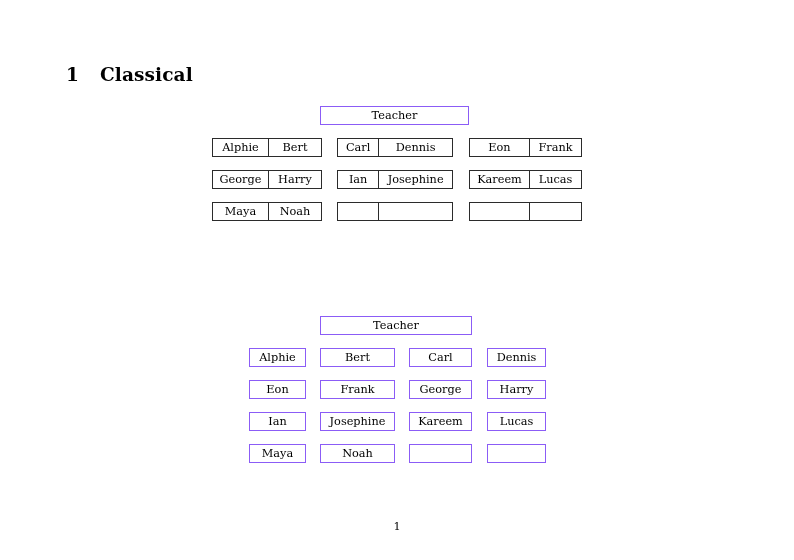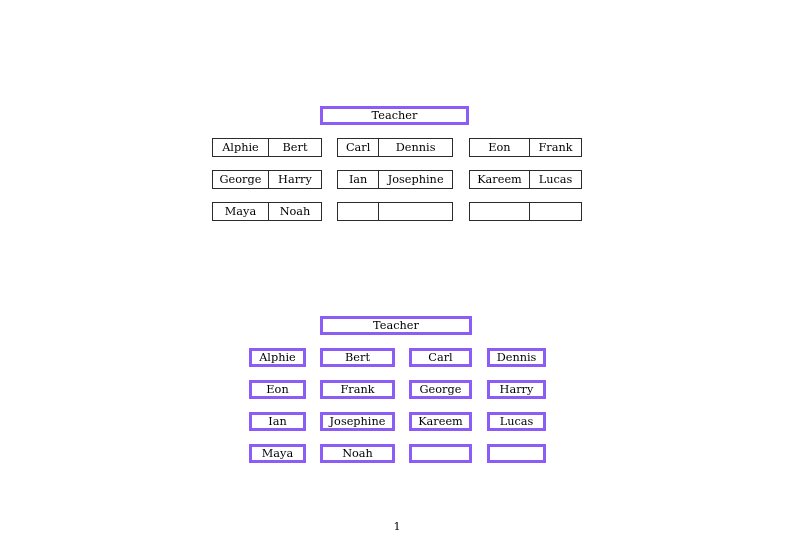--- a/index.html
+++ b/index.html
@@ -42,21 +42,21 @@
     display: inline-block;
   }
 
   #heading-classical   { left: 66px;  top: 64px; }
   #heading-distributed { left: 66px;  top: 275px; }
 
   
   .box {
     position: absolute;
     box-sizing: border-box;
-    border: 3px solid #8b5cf6;
+    border: 1px solid #8b5cf6;
     background: #ffffff;
     display: flex;
     align-items: center;
     justify-content: center;
     font-size: 11.3px;
     line-height: 1;
     color: #000000;
     white-space: nowrap;
     overflow: hidden;
   }
@@ -108,20 +108,23 @@
     text-align: center;
     font-size: 11.3px;
     color: #000000;
   }
 </style>
 </head>
 <body>
 
 <div class="page">
 
+  <div class="section-heading" id="heading-classical">
+    <span class="sec-num">1</span><span class="sec-title">Classical</span>
+  </div>
 
   <div class="box teacher-box" id="teacher-classical">Teacher</div>
 
   <div class="pair-group" style="left:212px; top:138px; width:110px;">
     <div class="pair-cell" style="width:56px;">Alphie</div>
     <div class="pair-cell right-cell" style="width:54px;">Bert</div>
   </div>
   <div class="pair-group" style="left:212px; top:170px; width:110px;">
     <div class="pair-cell" style="width:56px;">George</div>
     <div class="pair-cell right-cell" style="width:54px;">Harry</div>

